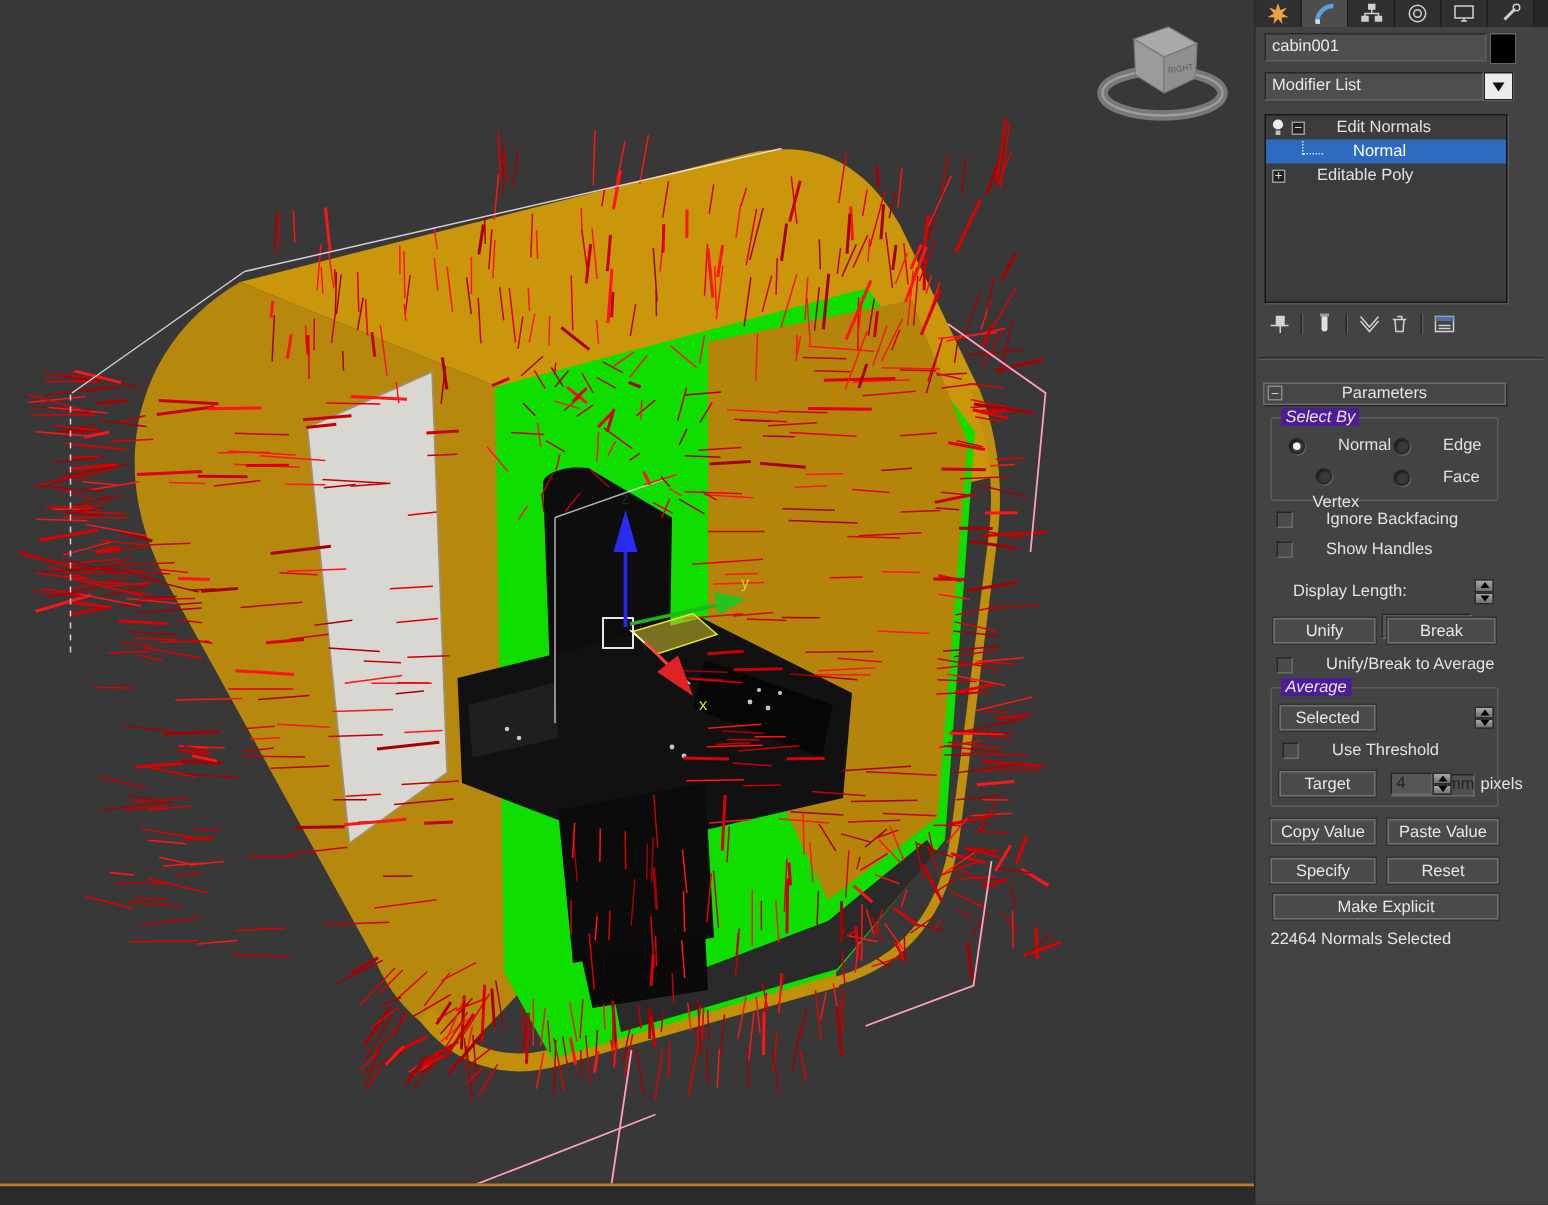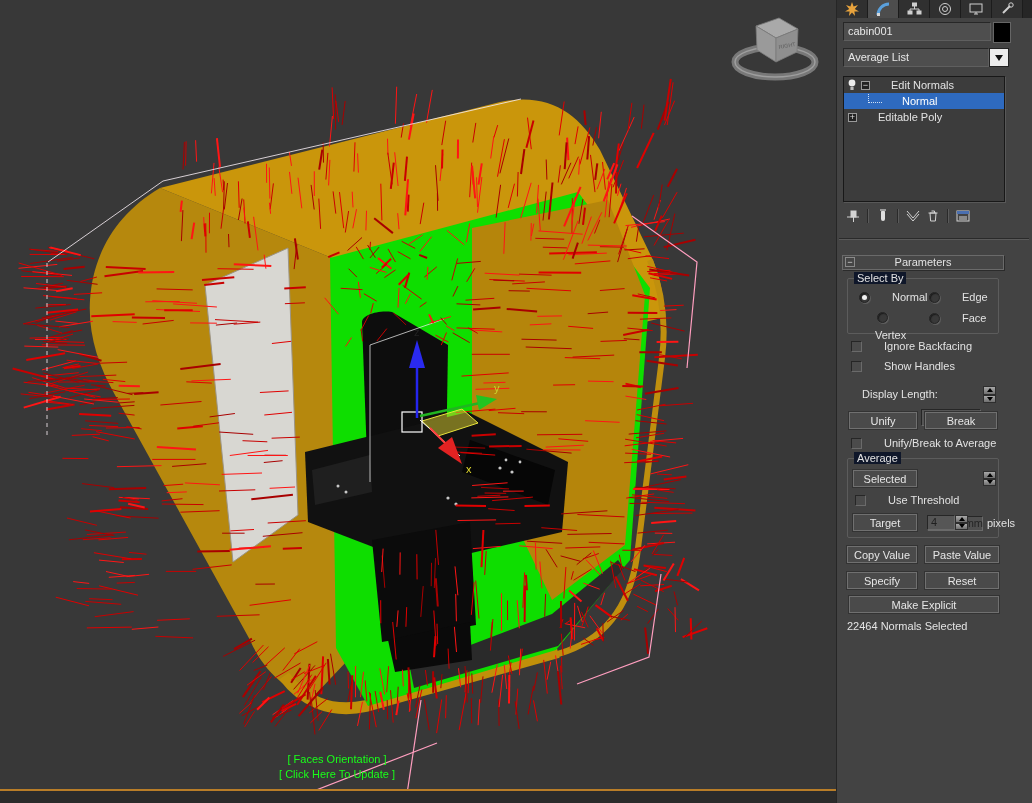--- a/index.html
+++ b/index.html
@@ -29,21 +29,21 @@
     text-align:center;box-sizing:border-box;margin-right:5px;}
   .treeline{width:13px;height:8px;border-left:1px dotted #cfe0f5;border-bottom:1px dotted #cfe0f5;margin:0 4px 6px 24px;}
   .stacktools{position:absolute;left:6px;top:206px;width:184px;height:20px;display:flex;align-items:center;}
   .tool{width:20px;height:18px;display:flex;align-items:center;justify-content:center;}
   .toolsep{width:1px;height:14px;background:#2a2a2a;border-right:1px solid #5a5a5a;margin:0 4px;}
   .divider{position:absolute;left:2px;top:238px;width:190px;height:1px;background:#2a2a2a;border-bottom:1px solid #5a5a5a;}
   .rollhdr{position:absolute;left:5px;top:255px;width:162px;height:15px;background:#464646;
     border:1px solid #6a6a6a;box-shadow:1px 1px 0 #2b2b2b;box-sizing:border-box;color:#e2e2e2;font-size:11px;text-align:center;line-height:13px;}
   .rollhdr .minus{position:absolute;left:2px;top:1px;width:10px;height:10px;border:1px solid #8a8a8a;font-size:9px;line-height:8px;text-align:center;color:#ddd;box-sizing:border-box;}
   .group{position:absolute;border:1px solid #5c5c5c;border-radius:2px;box-sizing:border-box;}
-  .grouplabel{position:absolute;top:-7px;left:6px;background:#0f172a;padding:0 3px;color:#e2e2e2;font-size:11px;}
+  .grouplabel{position:absolute;top:-7px;left:6px;background:#4c1d95;padding:0 3px;color:#e2e2e2;font-size:11px;font-style:italic;}
   .radio{width:11px;height:11px;border-radius:50%;background:#393939;border:1px solid #242424;box-shadow:inset 1px 1px 1px #1c1c1c, 1px 1px 0 #5c5c5c;box-sizing:border-box;position:relative;}
   .radio.on::after{content:"";position:absolute;left:2px;top:2px;width:5px;height:5px;border-radius:50%;background:#f2f2f2;}
   .cb{width:11px;height:11px;background:#4b4b4b;border-top:1px solid #262626;border-left:1px solid #262626;border-bottom:1px solid #6a6a6a;border-right:1px solid #6a6a6a;box-sizing:border-box;}
   .lab{color:#e2e2e2;font-size:11px;white-space:nowrap;margin-left:16px;}
   .ctlrow{position:absolute;display:flex;align-items:center;gap:6px;}
   .btn{position:absolute;background:#4a4a4a;border:1px solid #707070;box-shadow:0 0 0 1px #333;box-sizing:border-box;
     color:#e6e6e6;font-size:11px;text-align:center;display:flex;align-items:center;justify-content:center;}
   .spinfield{position:absolute;background:#565656;border-top:1px solid #262626;border-left:1px solid #262626;border-bottom:1px solid #6a6a6a;border-right:1px solid #6a6a6a;
     box-sizing:border-box;color:#f0f0f0;font-size:11px;line-height:13px;padding:0 3px;}
   .spinfield.disabled{color:#242424;background:#4f4f4f;margin-top:45px;}
@@ -905,24 +905,20 @@
 
       <g>
         <ellipse cx="775" cy="62" rx="40" ry="15" fill="none" stroke="#8e8e8e" stroke-width="7" opacity="0.75"></ellipse>
         <ellipse cx="775" cy="62" rx="40" ry="15" fill="none" stroke="#a8a8a8" stroke-width="1.5" opacity="0.8"></ellipse>
         <polygon points="756,26 779,18 798,29 776,38" fill="#a9a9a9" stroke="#7a7a7a" stroke-width="0.8"></polygon>
         <polygon points="756,26 776,38 776,62 757,50" fill="#9a9a9a" stroke="#7a7a7a" stroke-width="0.8"></polygon>
         <polygon points="776,38 798,29 797,52 776,62" fill="#8f8f8f" stroke="#7a7a7a" stroke-width="0.8"></polygon>
         <text x="779" y="49" font-size="5.5" fill="#5e5e5e" transform="rotate(-10 779 49)">RIGHT</text>
       </g>
     </svg>
-    <div class="vp-caption">
-      <div>[ Faces Orientation ]</div>
-      <div>[ Click Here To Update ]</div>
-    </div>
   </div>
   <div class="active-border"></div>
   <div class="below-strip"></div>
 
   <div class="panel">
 
     <div class="tabbar">
       <div class="tab">
         <svg width="14" height="14" viewBox="0 0 14 14">
           <polygon fill="#e8a33d" points="7,0 8.6,4.6 13,3 9.8,7 14,9.5 9.4,9.6 10,14 7,10.6 4,14 4.6,9.6 0,9.5 4.2,7 1,3 5.4,4.6"></polygon>
@@ -960,21 +956,21 @@
         <svg width="14" height="14" viewBox="0 0 14 14">
           <path d="M3,11 L10,4" stroke="#cfcfcf" stroke-width="2"></path>
             <circle cx="11" cy="3" r="2.2" stroke="#cfcfcf" fill="none"></circle>
         </svg>
       </div>
     </div>
 
     <div class="field" style="left:6px;top:22px;width:148px;height:19px;">cabin001</div>
     <div class="swatch" style="left:156px;top:22px;width:18px;height:21px;"></div>
 
-    <div class="field" style="left:6px;top:48px;width:146px;height:19px;">Average List</div>
+    <div class="field" style="left:6px;top:48px;width:146px;height:19px;">Modifier List</div>
     <div class="dropbtn" style="left:152px;top:48px;width:20px;height:19px;">
       <span class="tri"></span>
     </div>
 
     <div class="stackbox">
       <div class="stackrow">
         <svg width="10" height="12" viewBox="0 0 10 12" style="margin:0 4px 0 3px;">
           <circle cx="5" cy="4" r="3.4" fill="#ededed"></circle>
             <rect x="3.4" y="8" width="3.2" height="3" fill="#bdbdbd"></rect>
         </svg>

